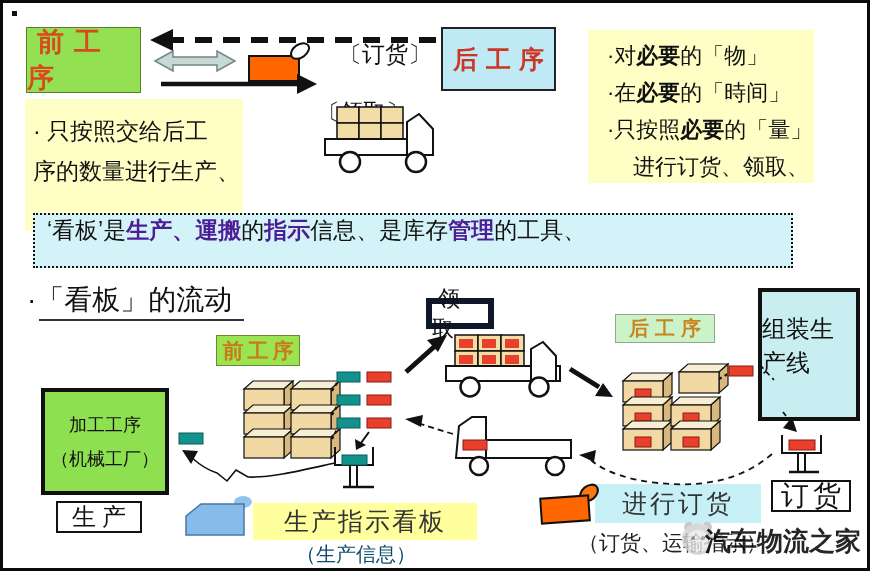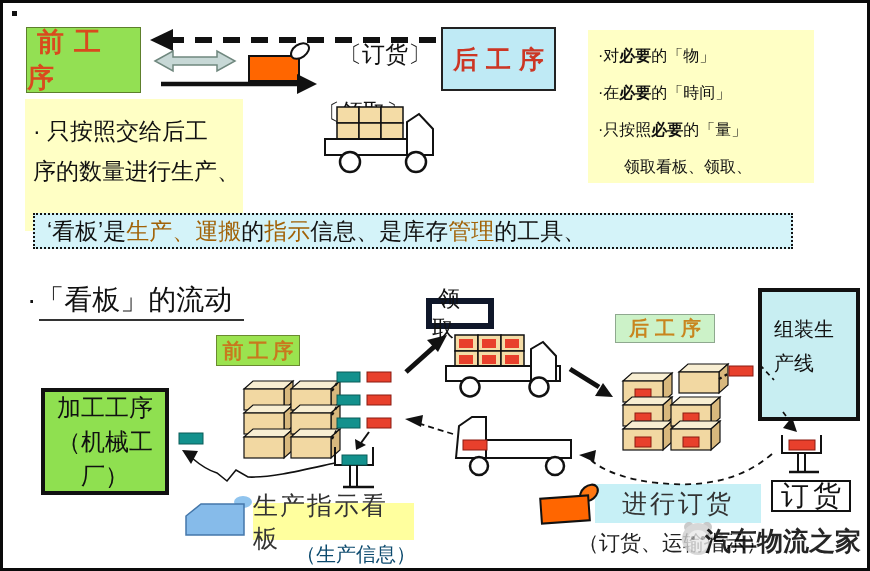--- a/index.html
+++ b/index.html
@@ -14,46 +14,46 @@
   .corner-dot{left:9px;top:8px;width:5px;height:5px;background:#111;}
   .prev-box{left:23px;top:24px;width:115px;height:66px;background:#93E053;border:1px solid #5d7f2c;
     color:#D94A1E;font-size:27px;font-weight:700;letter-spacing:10px;text-indent:10px;}
   .next-box{left:438px;top:24px;width:115px;height:64px;background:#BFEAF5;border:2px solid #222;
     color:#CC3624;font-size:25px;font-weight:700;letter-spacing:8px;text-indent:8px;}
   .order-top{left:336px;top:36px;font-size:23px;}
   .pickup-top{left:314px;top:94px;font-size:23px;}
   .left-note{left:22px;top:96px;width:218px;height:132px;background:#FFFFC5;
     font-size:23px;line-height:40px;padding:12px 0 0 8px;}
   .right-note{left:585px;top:27px;width:226px;height:153px;background:#FFFFC5;
-    font-size:16px;padding:7px 0 0 10px;}
+    font-size:22px;padding:7px 0 0 19px;}
   .note-line{height:37px;line-height:37px;white-space:nowrap;}
   .note-line.indent{padding-left:26px;}
   .note-line .hl{font-weight:700;}
   
-  .banner{left:30px;top:210px;width:760px;height:36px;background:#D4F3F9;border:2px dotted #111;
-    font-size:23px;display:flex;align-items:flex-end;padding-left:12px;}
-  .banner .hl{font-weight:400;color:#a16207;}
+  .banner{left:30px;top:210px;width:760px;height:55px;background:#D4F3F9;border:2px dotted #111;
+    font-size:23px;display:flex;align-items:flex-start;padding-left:12px;}
+  .banner .hl{font-weight:700;color:#4c1d95;}
   
   .heading{left:24px;top:278px;font-size:28px;}
   .heading-underline{left:36px;top:316px;width:205px;height:2px;background:#333;}
   .pickup-box{left:423px;top:295px;width:68px;height:31px;background:#fff;border:6px solid #0f172a;
     font-size:22px;letter-spacing:6px;text-indent:6px;}
   .prev-flow{left:213px;top:332px;width:84px;height:31px;background:#9BE34F;border:1px solid #6a8a30;
     color:#C8791E;font-size:21px;font-weight:700;letter-spacing:4px;text-indent:4px;}
   .next-flow{left:612px;top:311px;width:100px;height:29px;background:#CCF2C8;border:1px solid #8fa88f;
     color:#C8851E;font-size:20px;font-weight:700;letter-spacing:6px;text-indent:6px;}
   .assembly-box{left:755px;top:285px;width:102px;height:133px;background:#C8EEF2;border:4px solid #111;
-    font-size:20px;line-height:34px;padding:20px 0 0 12px;}
+    font-size:24px;line-height:34px;padding:20px 0 0 0;}
   .use-box{left:770px;top:376px;width:74px;height:31px;background:#fff;border:2px solid #111;
     font-size:23px;letter-spacing:4px;text-indent:4px;z-index:4;}
   .order-box{left:768px;top:477px;width:80px;height:32px;background:#fff;border:2px solid #111;font-size:28px;letter-spacing:4px;text-indent:4px;}
   .machining-box{left:38px;top:385px;width:128px;height:107px;background:#8FE050;border:4px solid #111;
-    font-size:24px;line-height:34px;text-align:center;flex-direction:column;}
+    font-size:18px;line-height:34px;text-align:center;flex-direction:column;}
   .produce-box{left:53px;top:498px;width:86px;height:32px;background:#fff;border:2px solid #111;font-size:24px;letter-spacing:6px;text-indent:6px;}
-  .prod-kanban{left:250px;top:500px;width:161px;height:37px;background:#FFFF9E;color:#333;
+  .prod-kanban{left:250px;top:500px;width:224px;height:37px;background:#FFFF9E;color:#333;
     font-size:25px;letter-spacing:2px;}
   .prod-info{left:293px;top:538px;font-size:20px;color:#0c4a6e;}
   .withdraw-kanban{left:592px;top:481px;width:166px;height:39px;background:#C7F0F6;color:#333;
     font-size:25px;letter-spacing:3px;}
   .withdraw-caption{left:575px;top:526px;font-size:21px;color:#222;white-space:nowrap;}
   .watermark-text{left:702px;top:521px;font-size:26px;font-weight:700;color:#000000;opacity:.85;
     text-shadow:1px 1px 0 #fff;z-index:6;white-space:nowrap;}
   svg.overlay{position:absolute;left:0;top:0;z-index:2;}
 </style>
 </head>
@@ -291,21 +291,21 @@
 
   <div class="abs order-top">〔订货〕</div>
   <div class="abs pickup-top">〔领取〕</div>
 
   <div class="abs left-note">· 只按照交给后工<br>序的数量进行生产、</div>
 
   <div class="abs right-note">
     <div class="note-line"><span>·对</span><span class="hl">必要</span><span>的「物」</span></div>
     <div class="note-line"><span>·在</span><span class="hl">必要</span><span>的「時间」</span></div>
     <div class="note-line"><span>·只按照</span><span class="hl">必要</span><span>的「量」</span></div>
-    <div class="note-line indent"><span>领取看板、领取、</span></div>
+    <div class="note-line indent"><span>进行订货、领取、</span></div>
   </div>
 
   <div class="abs banner">
       <span>‘看板’是</span>
       <span class="hl">生产、運搬</span>
       <span>的</span>
       <span class="hl">指示</span>
       <span>信息、是库存</span>
       <span class="hl">管理</span>
       <span>的工具、</span>
@@ -320,20 +320,23 @@
 
   <div class="abs flexc prev-flow">前工序</div>
   <div class="abs flexc next-flow">后工序</div>
 
   <div class="abs assembly-box">组装生<br>产线</div>
   <div class="abs flexc order-box">
     <span>订货</span>
   </div>
 
   <div class="abs flexc machining-box">加工工序<br>（机械工厂）</div>
+  <div class="abs flexc produce-box">
+    <span>生产</span>
+  </div>
 
   <div class="abs flexc prod-kanban">生产指示看板</div>
   <div class="abs prod-info">（生产信息）</div>
 
   <div class="abs flexc withdraw-kanban">进行订货</div>
   <div class="abs withdraw-caption">（订货、运输指示）</div>
 
   <div class="abs watermark-text">汽车物流之家</div>
 
 </div>

